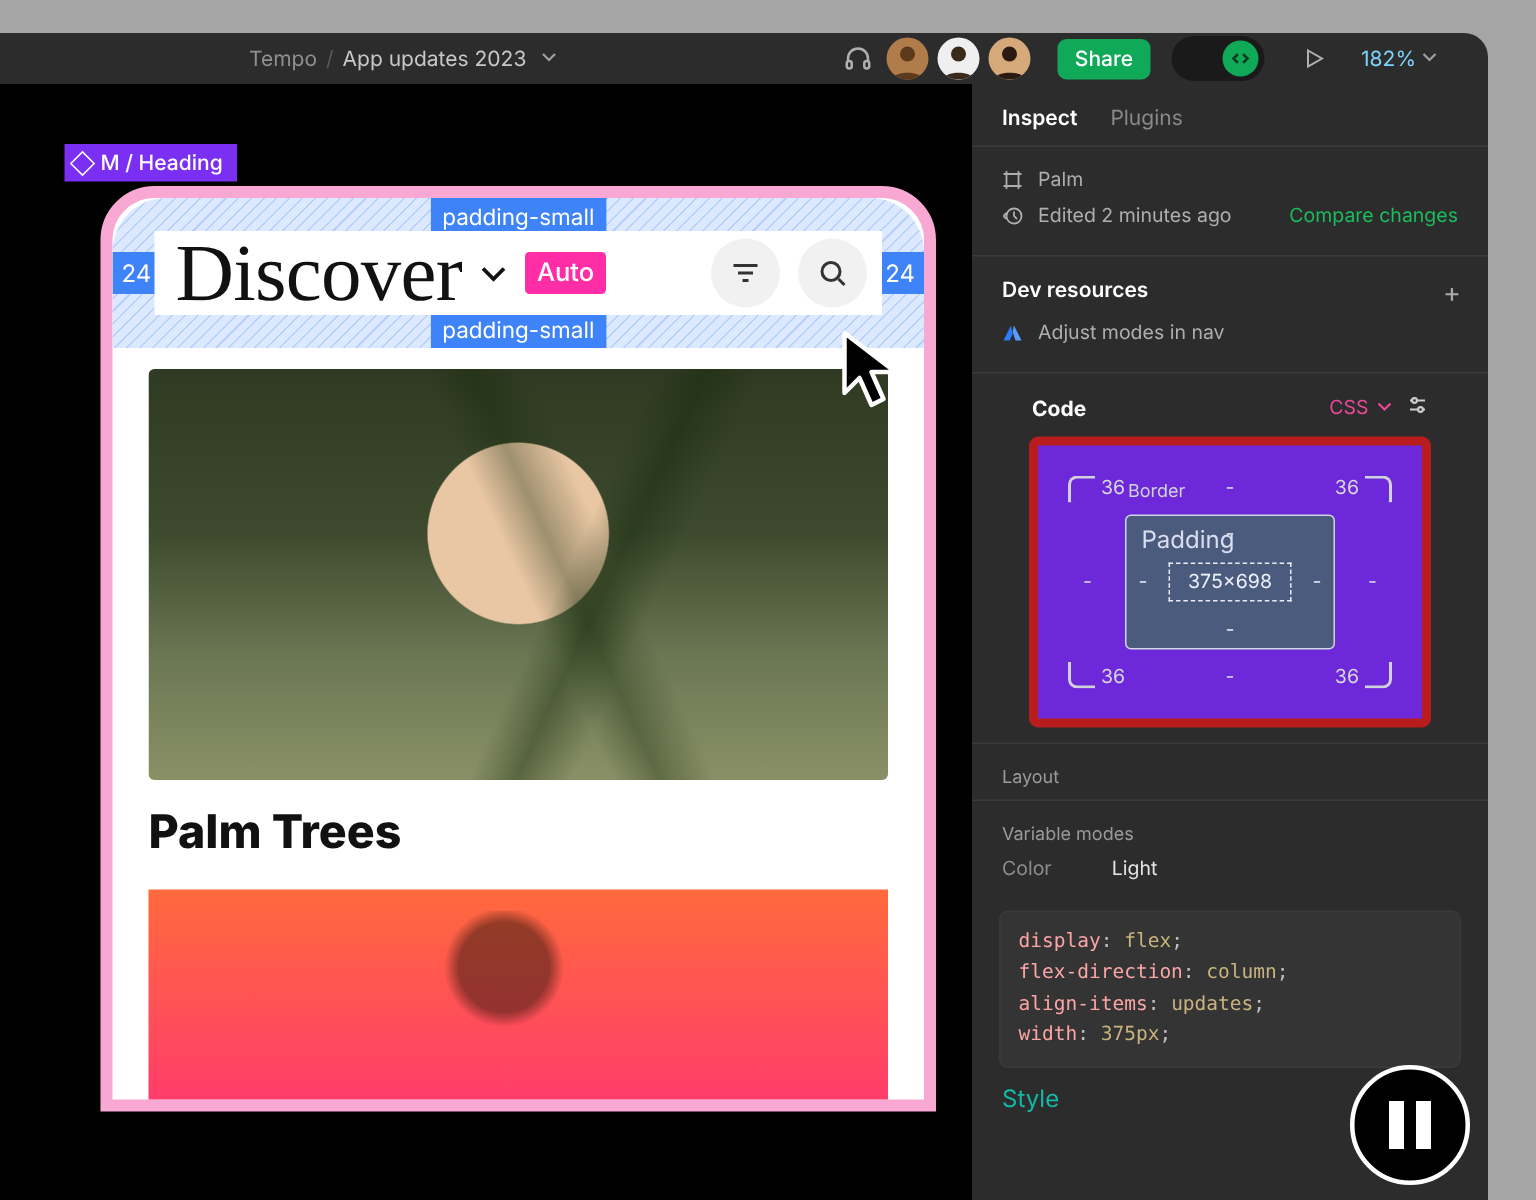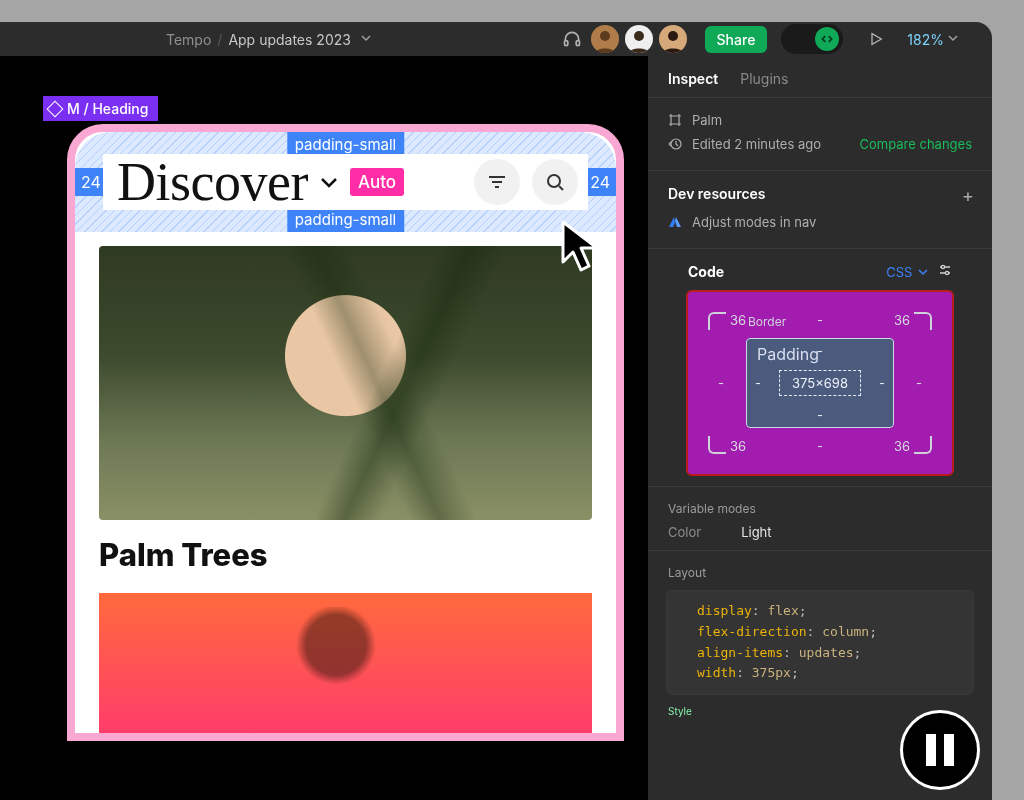--- a/index.html
+++ b/index.html
@@ -149,24 +149,24 @@
   .section { padding:14px 20px 10px; border-top:1px solid #3a3a3a; }
   .sel-name { font-weight:700; color:#fff; font-size:15px; margin-bottom:10px; }
   .row { display:flex; align-items:center; gap:10px; color:#aeaeae; margin-bottom:8px; font-size:13px;}
   .row .grow { flex:1; }
   .compare { color:#1abc5b; }
   .plus { position:absolute; right:18px; color:#aaa; font-size:18px; }
   .small-icon { width:14px; height:14px; display:inline-flex; align-items:center; justify-content:center; }
   .atl-icon { width:14px; height:14px; }
   .code-head { display:flex; align-items:center; justify-content:space-between; padding:0 20px 10px; }
   .code-head .label { color:#fff; font-weight:700; font-size:14px;}
-  .code-head .right { display:flex; align-items:center; gap:10px; color:#3b82f6; font-size:13px;justify-content:flex-end;}
+  .code-head .right { display:flex; align-items:center; gap:10px; color:#ec4899; font-size:13px;justify-content:flex-end;}
   .boxmodel-wrap { padding:0 18px 10px; }
   .boxmodel {
-    background:#a21caf; border:2px solid #b91c1c; border-radius:6px;
+    background:#6d28d9; border:6px solid #b91c1c; border-radius:6px;
     padding:20px; position:relative;
   }
   .bm-outer {
     position:relative; height:142px;
   }
   .corner { position:absolute; width:18px; height:18px; border:2px solid #cfd2da; }
   .c-tl { top:0; left:0; border-right:none; border-bottom:none; border-top-left-radius:6px;}
   .c-tr { top:0; right:0; border-left:none; border-bottom:none; border-top-right-radius:6px;}
   .c-bl { bottom:0; left:0; border-right:none; border-top:none; border-bottom-left-radius:6px;}
   .c-br { bottom:0; right:0; border-left:none; border-top:none; border-bottom-right-radius:6px;}
@@ -184,24 +184,24 @@
   }
   .var-modes .section-title, .layout-title, .code-title2 { color:#9a9a9a; font-size:12px; margin-bottom:8px; }
   .var-row { display:flex; gap:40px; align-items:center; font-size:13px;}
   .var-row .k { color:#8c8c8c; }
   .var-row .v { color:#e4e4e4; }
   .code-block {
     margin:10px 18px 0; background:#343434; border:1px solid #3a3a3a; border-radius:6px;
     padding:10px 12px; font-family: ui-monospace, Menlo, Consolas, monospace; font-size:13px; color:#d7d7cf;
     line-height:1.6;
   }
-  .code-block .prop { color:#eab308;margin-left:18px;}
+  .code-block .prop { color:#fca5a5;}
   .code-block .punct { color:#bfbfbf;}
   .code-block .val { color:#c9b37e;}
-  .style-lbl { padding:10px 20px 0; color:#86efac; font-size:10px;}
+  .style-lbl { padding:10px 20px 0; color:#14b8a6; font-size:16px;}
   
   .pause-fab {
     position:absolute; right:12px; bottom:10px; width:80px; height:80px;
     border-radius:50%; background:#000; border:3px solid #fff;
     display:flex; align-items:center; justify-content:center; gap:8px;
   }
   .pause-fab .bar { width:10px; height:32px; background:#fff; }
 </style>
 </head>
 <body>
@@ -404,31 +404,31 @@
                 <span class="bm-dash" style="bottom:4px;left:50%;transform:translateX(-50%);color:#e2e7f5;">-</span>
                 <span class="bm-dash" style="top:50%;left:8px;transform:translateY(-50%);color:#e2e7f5;">-</span>
                 <span class="bm-dash" style="top:50%;right:8px;transform:translateY(-50%);color:#e2e7f5;">-</span>
                 <div class="dims">375×698</div>
               </div>
             </div>
           </div>
         </div>
       </div>
 
+      <div class="section" style="padding-bottom:0;">
+        <div class="layout-title">Layout</div>
+      </div>
+
       <div class="section var-modes">
         <div class="section-title">Variable modes</div>
         <div class="var-row">
           <span class="k">Color</span>
           <span class="v">Light</span>
         </div>
       </div>
-
-      <div class="section" style="padding-bottom:0;">
-        <div class="layout-title">Layout</div>
-      </div>
       <div class="code-block">
         <div><span class="prop">display</span><span class="punct">: </span><span class="val">flex</span><span class="punct">;</span></div>
         <div><span class="prop">flex-direction</span><span class="punct">: </span><span class="val">column</span><span class="punct">;</span></div>
         <div><span class="prop">align-items</span><span class="punct">: </span><span class="val">updates</span><span class="punct">;</span></div>
         <div><span class="prop">width</span><span class="punct">: </span><span class="val">375px</span><span class="punct">;</span></div>
       </div>
 
       <div class="style-lbl">Style</div>
     </div>
   </div>

